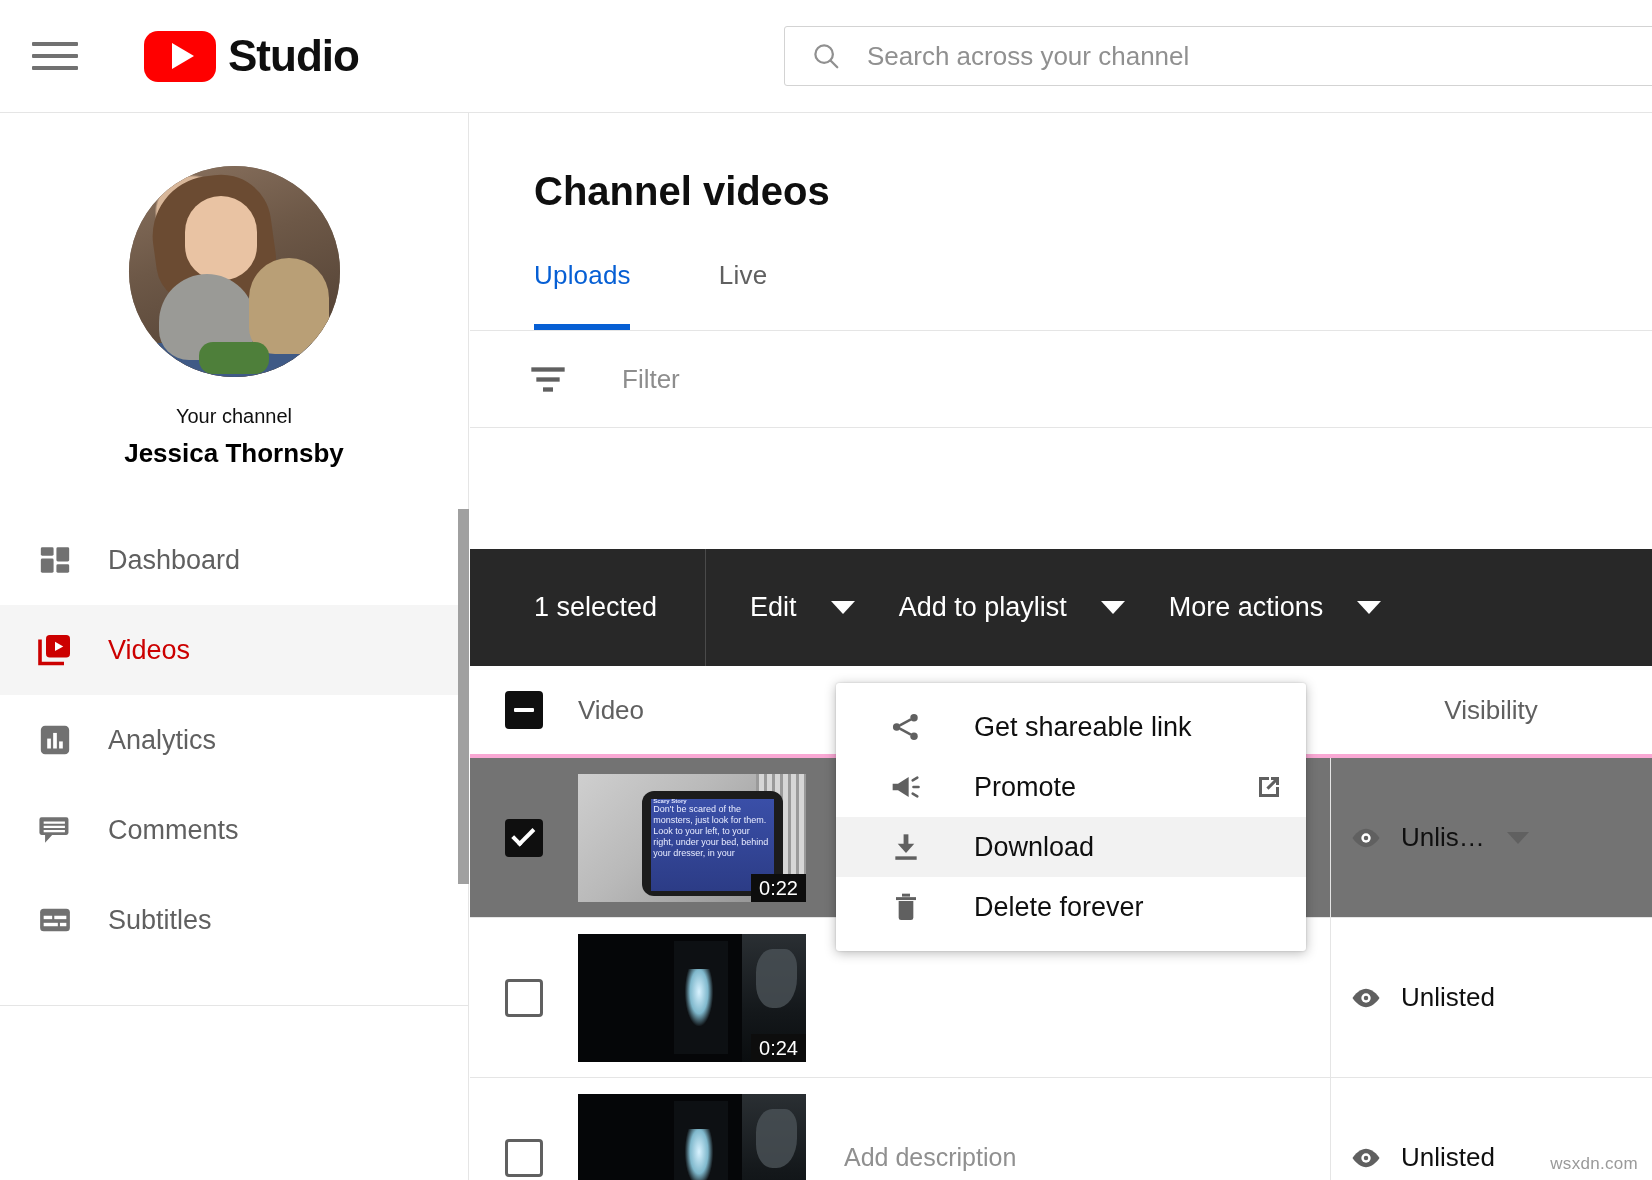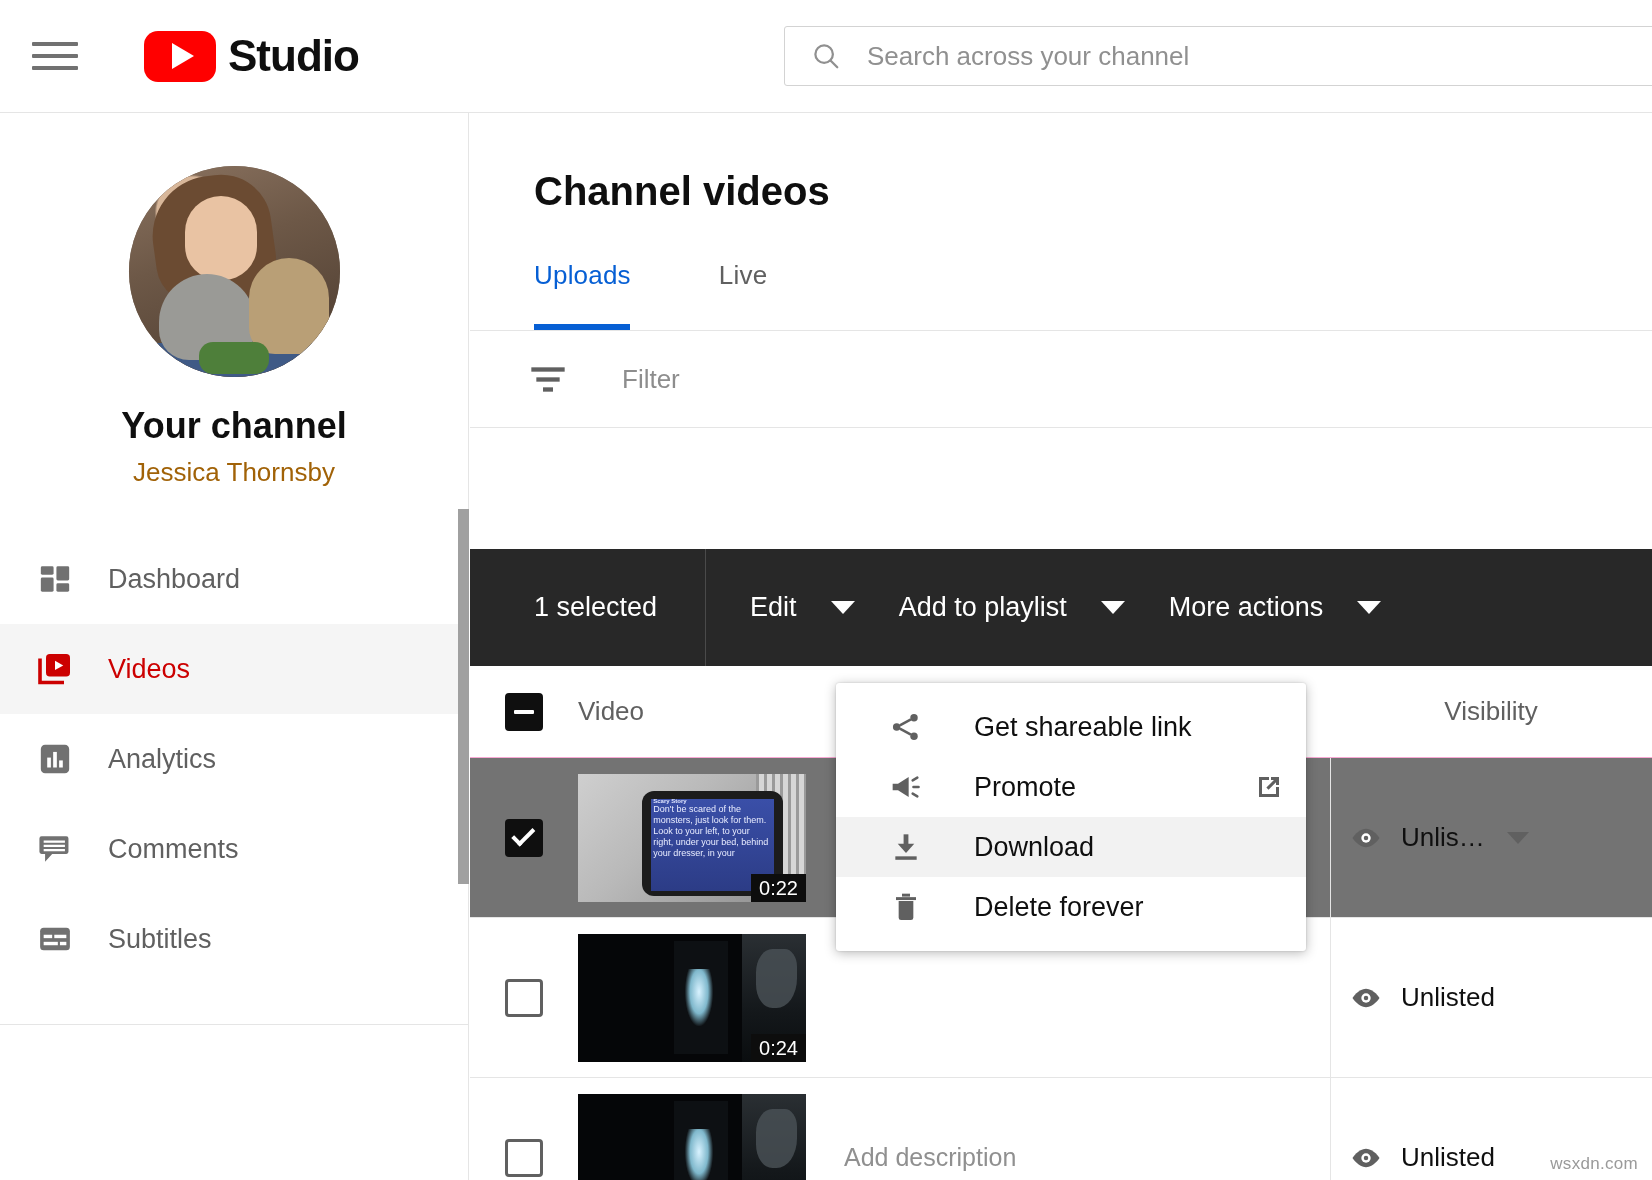--- a/index.html
+++ b/index.html
@@ -75,23 +75,23 @@
   .avatar .a-dog1 { position: absolute; left: 30px; top: 108px; width: 96px; height: 86px;
       background: #9a9a96; border-radius: 48px 48px 30px 30px; }
   .avatar .a-dog2 { position: absolute; left: 120px; top: 92px; width: 80px; height: 96px;
       background: #b99f76; border-radius: 40px 40px 26px 26px; }
   .avatar .a-green { position: absolute; left: 70px; top: 176px; width: 70px; height: 32px;
       background: #4e7f3a; border-radius: 14px; }
   .avatar .a-table { position: absolute; left: 0; bottom: 0; width: 211px; height: 34px;
       background: #3f5a86; }
 
   .chan-title {
-    margin-top: 28px; text-align: center; font-size: 36px; font-weight: 700; color: #0f0f0f;
-  }
-  .chan-name { margin-top: 10px; text-align: center; font-size: 26px; color: #a16207; }
+    margin-top: 28px; text-align: center; font-size: 20px; font-weight: 400; color: #0f0f0f;
+  }
+  .chan-name { margin-top: 10px; text-align: center; font-size: 26px; color: #000000; font-weight: bold; }
 
   .nav { margin-top: 46px; }
   .nav-item {
     display: flex; align-items: center; height: 90px; padding-left: 32px; cursor: pointer;
   }
   .nav-item.active { background: #f5f5f5; }
   .nav-ico { width: 46px; height: 46px; flex: none; display: flex; align-items: center; justify-content: center; }
   .nav-label { margin-left: 30px; font-size: 27px; color: #606060; }
   .nav-item.active .nav-label { color: #cc0000; font-weight: 500; }
   .nav-divider { height: 1px; background: #e5e5e5; margin-top: 40px; }
@@ -125,21 +125,21 @@
   }
   .sel-count { font-size: 27px; margin-left: 64px; }
   .sel-sep { width: 1px; height: 117px; background: #4a4a4a; margin-left: 48px; }
   .sel-btn { display: flex; align-items: center; cursor: pointer; margin-left: 44px; }
   .sel-btn .lbl { font-size: 27px; }
   .caret { width: 0; height: 0; border-left: 12px solid transparent; border-right: 12px solid transparent;
            border-top: 13px solid #fff; margin-left: 34px; }
 
   
   .tbl { position: absolute; left: 0; top: 553px; width: 1182px; }
-  .thead { display: flex; align-items: center; height: 92px; border-bottom: 1px solid #f9a8d4; }
+  .thead { display: flex; align-items: center; height: 92px; border-bottom: 4px solid #f9a8d4; }
   .cb-cell { width: 108px; display: flex; justify-content: center; align-items: center; flex: none; }
   .chk {
     width: 38px; height: 38px; border: 3px solid #606060; border-radius: 4px;
     display: flex; align-items: center; justify-content: center; cursor: pointer; background: #fff;
   }
   .chk.checked, .chk.indeterminate { background: #0f0f0f; border-color: #0f0f0f; }
   .chk .mark-dash { width: 20px; height: 4px; background: #fff; border-radius: 1px; }
   .chk .mark-tick { width: 22px; height: 12px; border-left: 4px solid #fff; border-bottom: 4px solid #fff;
                     transform: rotate(-45deg) translate(2px,-3px); }
   .th-video { font-size: 26px; color: #606060; }

